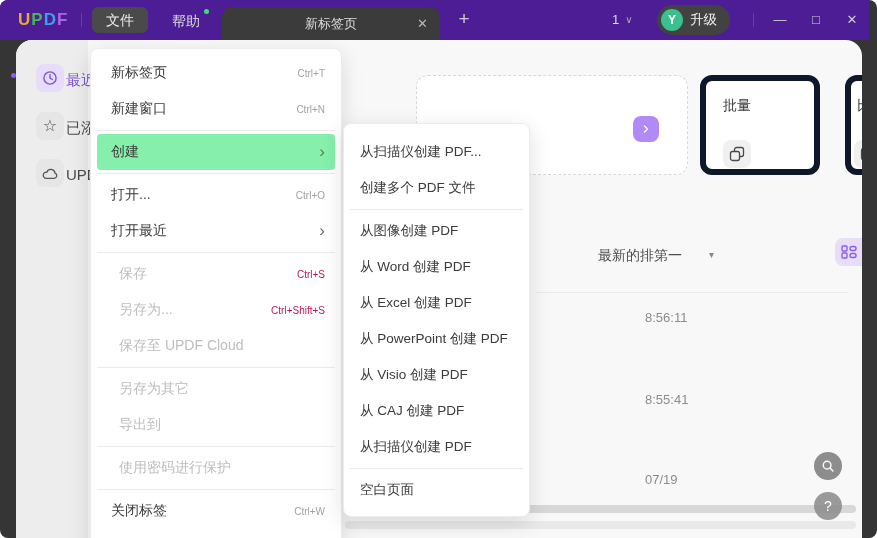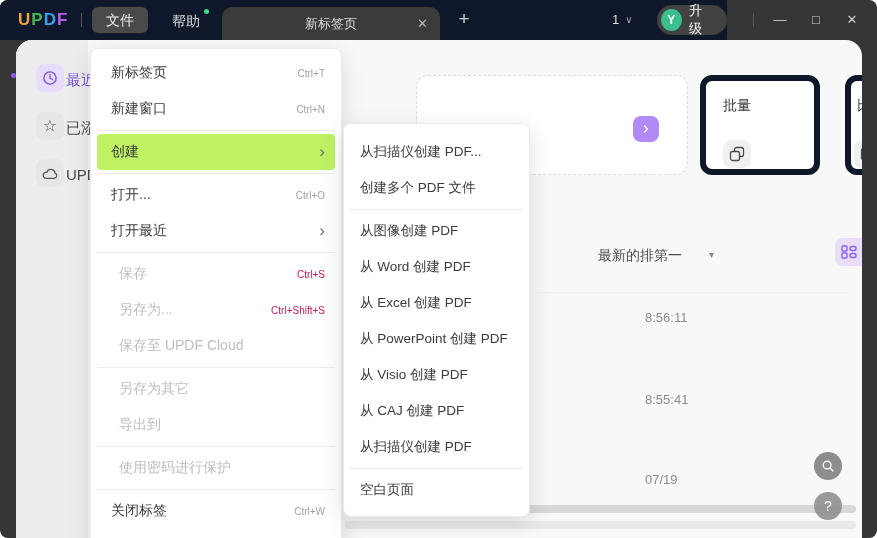--- a/index.html
+++ b/index.html
@@ -1,20 +1,20 @@
 <!DOCTYPE html>
 <html><head>
 <meta charset="utf-8">
 <style>
   html,body{margin:0;padding:0;background:#ffffff;}
   *{box-sizing:border-box;font-family:"Liberation Sans","DejaVu Sans",sans-serif;}
   .window{position:relative;width:877px;height:538px;background:#353535;border-radius:8px;overflow:hidden;}
 
   
-  .titlebar{position:absolute;left:0;top:0;width:727px;height:40px;background:#0f172a;}
+  .titlebar{position:absolute;left:0;top:0;width:869px;height:40px;background:#4c1d95;}
   .logo{position:absolute;left:18px;top:10px;font-size:17px;font-weight:bold;letter-spacing:1px;}
   .vsep{position:absolute;top:13px;width:1px;height:14px;background:#565656;}
   .file-btn{position:absolute;left:92px;top:7px;height:26px;line-height:26px;padding:0 14px;border-radius:6px;background:#4a4a4a;color:#ededed;font-size:14px;cursor:default;}
   .help-btn{position:absolute;left:172px;top:13px;font-size:14px;color:#dcdcdc;}
   .green-dot{position:absolute;left:204px;top:9px;width:5px;height:5px;border-radius:50%;background:#3DDC84;}
   .tab{position:absolute;left:222px;top:7px;width:218px;height:33px;background:#3b3b3b;border-radius:10px 10px 0 0;}
   .tab-title{position:absolute;left:0;right:34px;top:0;height:33px;line-height:33px;text-align:center;font-size:13px;color:#dcdcdc;padding-left:34px;}
   .tab-close{position:absolute;right:12px;top:0;height:33px;line-height:33px;font-size:13px;color:#b8b8b8;}
   .newtab-btn{position:absolute;left:450px;top:5px;width:28px;height:28px;line-height:28px;text-align:center;font-size:19px;color:#cccccc;}
   .tab-count{position:absolute;left:612px;top:12px;font-size:13px;color:#dcdcdc;display:flex;gap:6px;align-items:center;}
@@ -55,21 +55,21 @@
   .fab-help{left:798px;top:452px;background:rgba(140,140,140,.88);color:#ffffff;font-size:14px;}
 
   
   .menu-panel{position:absolute;background:#ffffff;border:1px solid #ececec;border-radius:8px;box-shadow:0 6px 22px rgba(0,0,0,.13);z-index:20;}
   .file-menu{left:74px;top:8px;width:252px;height:520px;padding-top:6px;}
   .sub-menu{left:327px;top:83px;width:187px;padding:10px 0 8px 0;z-index:21;}
   .mi{height:36px;display:flex;align-items:center;justify-content:space-between;padding:0 16px 0 20px;font-size:14px;color:#3b3b3b;}
   .mi .short{font-size:10px;color:#a0a0a0;}
   .mi.disabled{color:#bdbdbd;padding-left:28px;}
   .mi.disabled .short{color:#be185d;}
-  .mi.hl{background:#bef264;border-radius:4px;margin:0 6px;padding:0 10px 0 14px;}
+  .mi.hl{background:#86efac;border-radius:4px;margin:0 6px;padding:0 10px 0 14px;}
   .mi .arrow{font-size:17px;color:#6f6f6f;line-height:16px;}
   .mdiv{height:1px;background:#ebebeb;margin:3px 6px;}
   .smi{height:36px;display:flex;align-items:center;padding:0 16px;font-size:13.5px;color:#3b3b3b;}
 </style>
 </head>
 <body>
 
 <div class="window">
 
   <div class="content">

